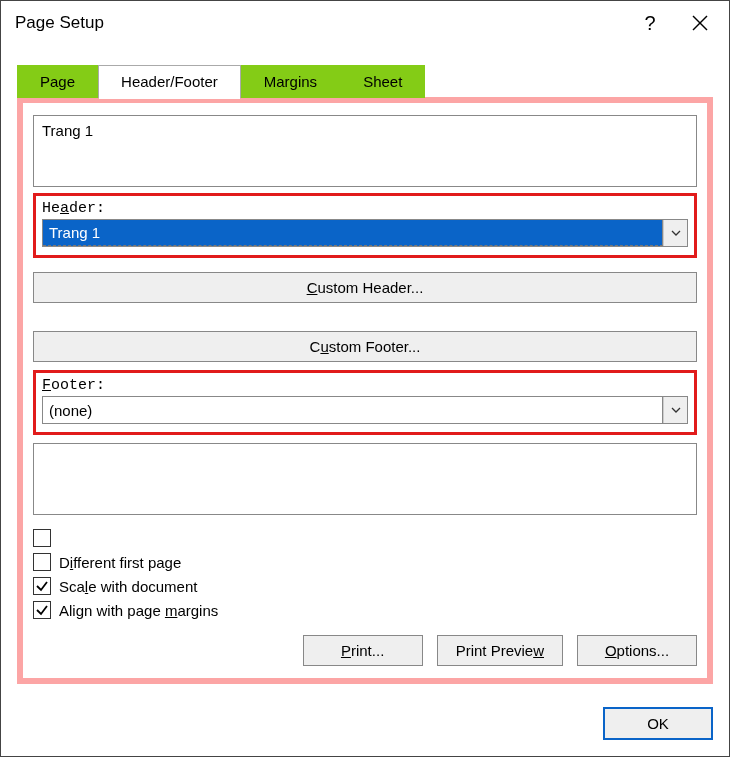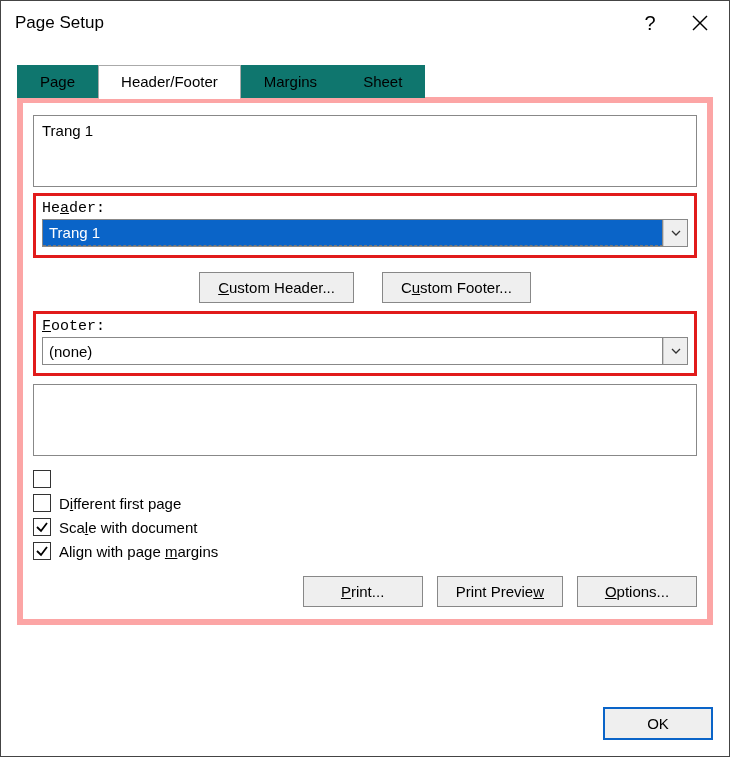--- a/index.html
+++ b/index.html
@@ -46,21 +46,21 @@
   .tabs {
     display: flex;
     align-items: flex-end;
     position: relative;
     z-index: 2;
   }
   .tab {
     padding: 7px 22px 8px 22px;
     border: 1px solid transparent;
     border-bottom: none;
-    background: #0f766e;
+    background: #84cc16;
     cursor: default;
     font-size: 15px;
     position: relative;
   }
   .tab.active {
     border-color: #aaa;
     background: #fff;
     z-index: 3;
   }
   .tab.active::after {
@@ -120,20 +120,21 @@
     justify-content: center;
     background: #efefef;
     border-left: 1px solid #ccc;
   }
   .combo .arrow svg { width: 10px; height: 6px; }
   .btnrow {
     display: flex;
     justify-content: center;
     gap: 28px;
     margin: 14px 0 8px 0;
+    flex-direction: column;
   }
   .btn {
     border: 1px solid #888;
     background: #efefef;
     padding: 6px 18px;
     font-size: 15px;
     cursor: default;
     min-width: 120px;
     text-align: center;
   }

